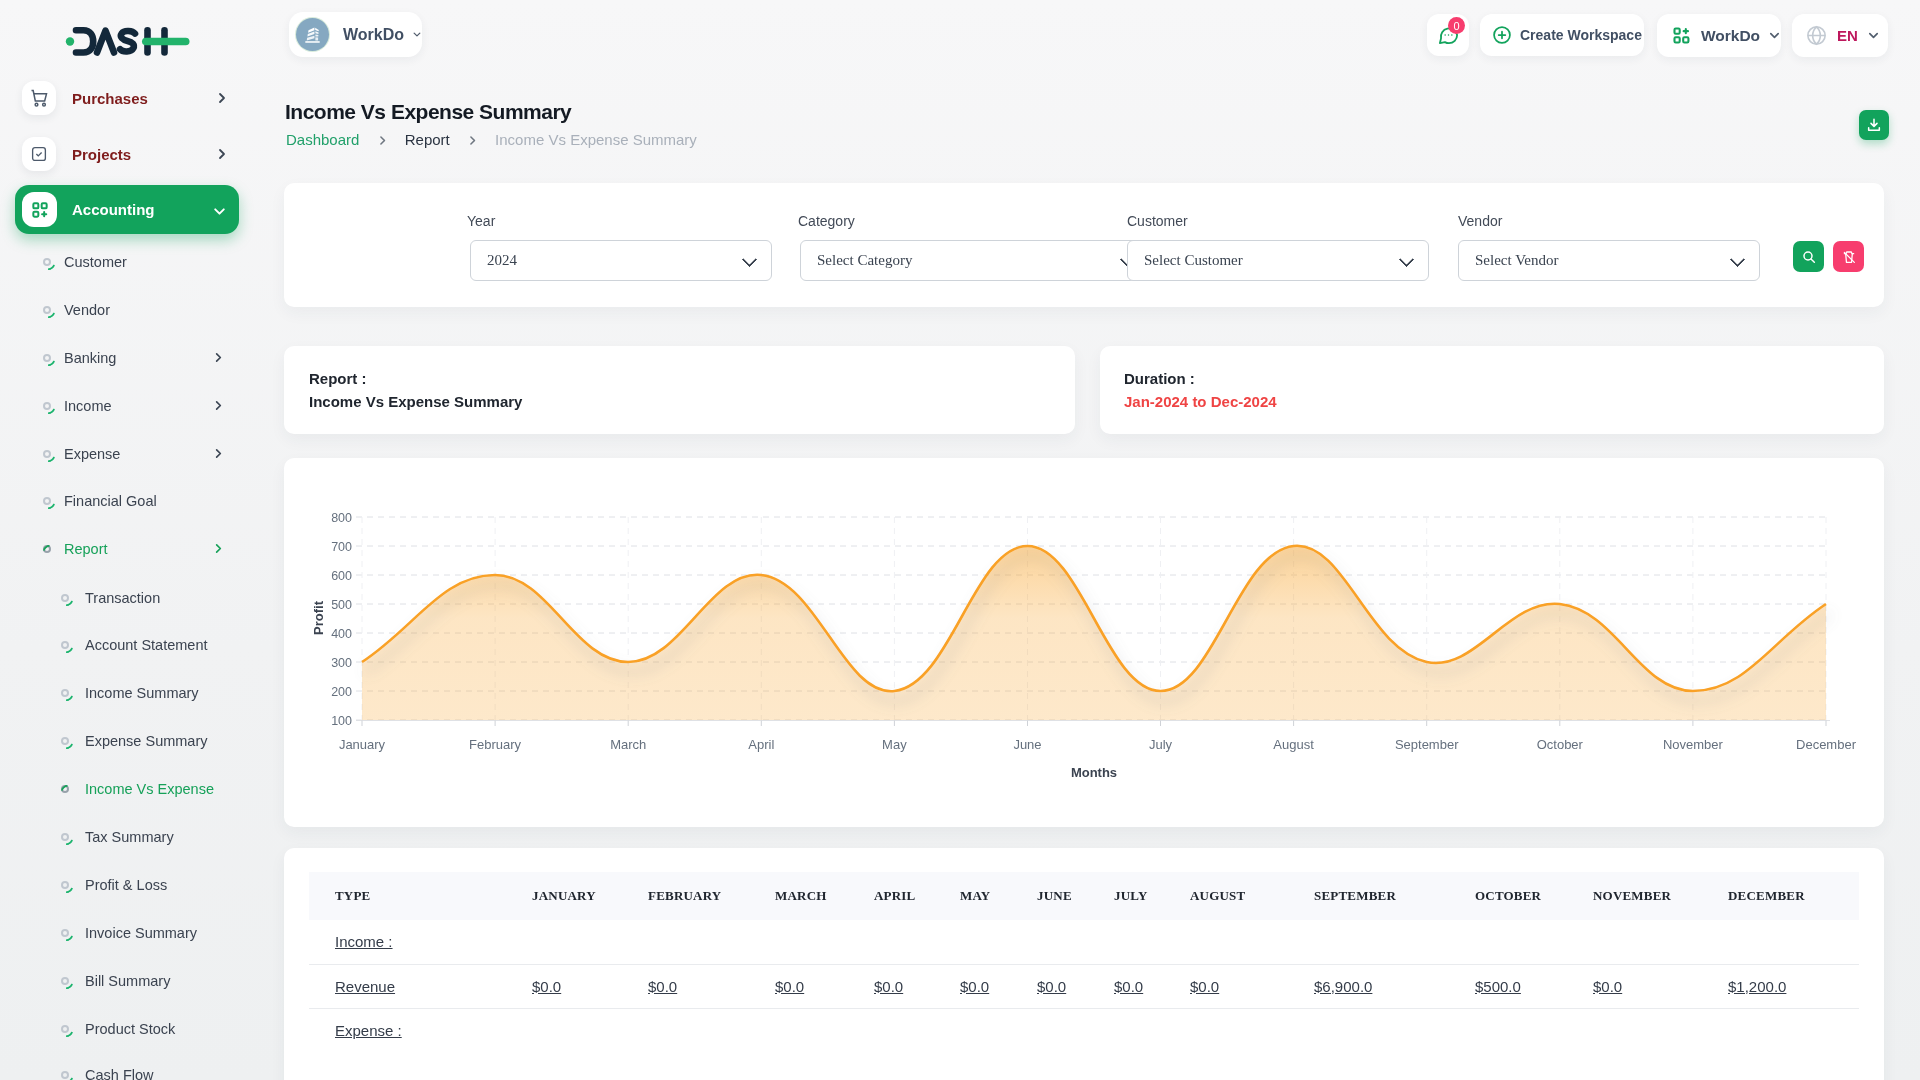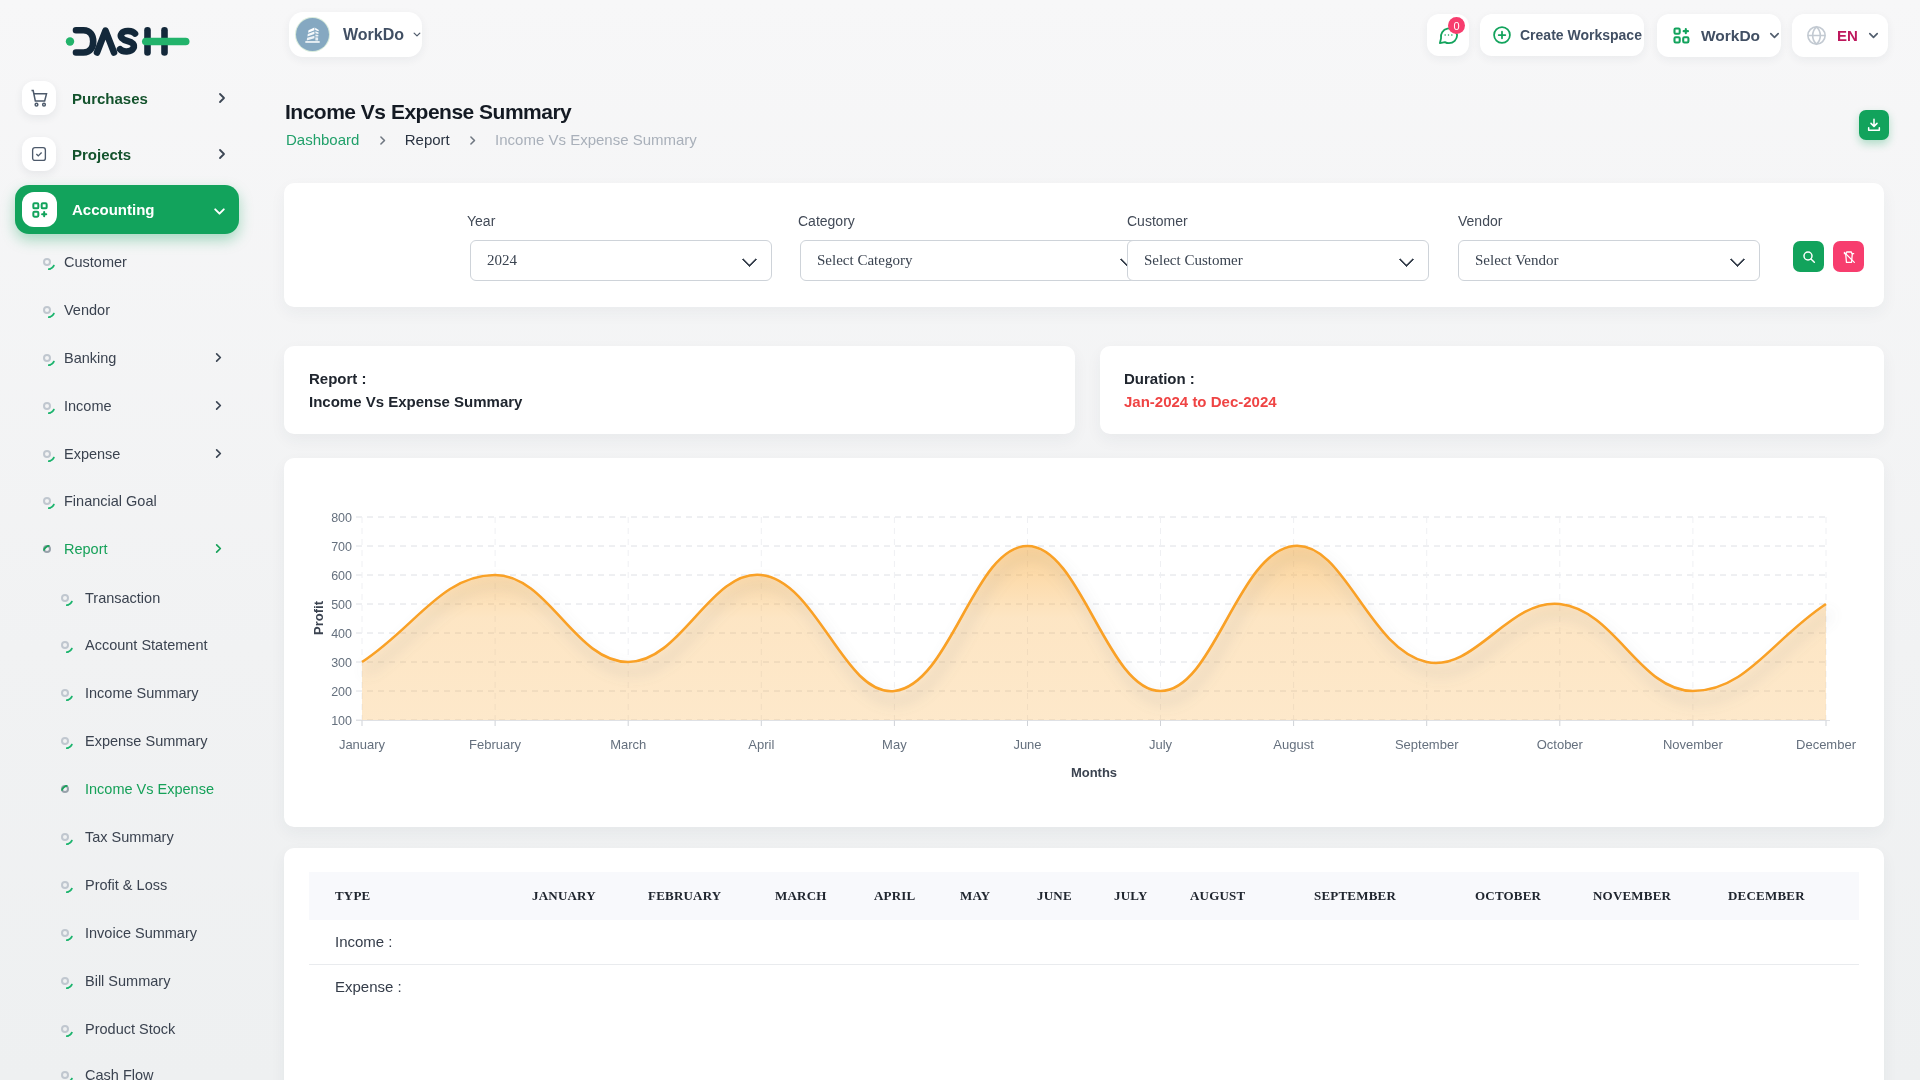--- a/index.html
+++ b/index.html
@@ -3,41 +3,41 @@
 <meta charset="utf-8">
 <style>
 * { margin:0; padding:0; box-sizing:border-box; }
 html,body { width:1920px; height:1080px; overflow:hidden; }
 body { font-family:"Liberation Sans", sans-serif; background:linear-gradient(180deg,#f7f7f8 0%,#f1f2f3 60%,#eef0f1 100%); color:#2b3442; position:relative; }
 .abs { position:absolute; }
 .card { position:absolute; background:#fff; border-radius:10px; box-shadow:0 6px 16px rgba(40,50,70,0.05); }
 .pill { position:absolute; background:#fff; border-radius:12px; box-shadow:0 3px 10px rgba(40,50,70,0.06); display:flex; align-items:center; }
 
 .iconbox { position:absolute; width:34px; height:34px; background:#fff; border-radius:12px; box-shadow:0 3px 8px rgba(40,50,70,0.08); display:flex; align-items:center; justify-content:center; }
-.mitem { position:absolute; left:72px; font-size:15px; font-weight:600; color:#14532d; }
+.mitem { position:absolute; left:72px; font-size:15px; font-weight:600; color:#7f1d1d; }
 .chev { position:absolute; }
 .bullet { position:absolute; width:8px; height:8px; border:2px solid #c0c7cf; border-radius:50%; }
 .bullet::after { content:""; position:absolute; box-sizing:content-box; left:-2.5px; top:-2.5px; width:8px; height:8px; border:2.5px solid transparent; border-bottom-color:#1db46e; border-radius:50%; transform:rotate(-35deg); }
 .bullet.g::after { display:none; }
 .bullet.g { border-color:#98a2ab; }
 .bullet.g::before { content:""; position:absolute; box-sizing:content-box; left:-2.5px; top:-2.5px; width:8px; height:8px; border:2.5px solid transparent; border-top-color:#16a159; border-radius:50%; transform:rotate(-40deg); }
 .sub1 { position:absolute; left:64px; font-size:14.5px; color:#3b4350; font-weight:400;}
 .sub2 { position:absolute; left:85px; font-size:14.5px; color:#3b4350; font-weight:400;}
 .green { color:#16a159 !important; }
 
 .btntxt { font-size:15px; color:#414f63; font-weight:600; white-space:nowrap; }
 
 .flabel { position:absolute; font-size:14px; color:#424a57; }
 .fselect { position:absolute; height:41px; background:#fff; border:1px solid #ced3d9; border-radius:6px; font-size:15px; color:#3a4350; display:flex; align-items:center; padding-left:16px;font-family:Liberation Serif, serif; }
 .fselect::after { content:""; position:absolute; right:16px; top:13px; width:9px; height:9px; border-right:2px solid #333c49; border-bottom:2px solid #333c49; transform:rotate(45deg); border-radius:1px; }
 .sqbtn { position:absolute; width:31px; height:31px; border-radius:7px; display:flex; align-items:center; justify-content:center; }
 
 table { border-collapse:collapse; table-layout:fixed; width:1550px; }
 th { background:#f8f9fc; font-size:13px; font-weight:700; color:#20262f; text-align:left; height:48px; letter-spacing:0.2px;font-family:Liberation Serif, serif; }
-td { font-size:15px; color:#343c49; text-align:left; height:44px; border-top:1px solid #e9ebee; }
+td { font-size:15px; color:#343c49; text-align:left; height:44px; border-top:1px solid #e9ebee;text-decoration:underline; }
 th.first, td.first { padding-left:26px; }
 </style>
 </head>
 <body>
 
 <div class="abs" style="left:0;top:0;width:260px;height:1080px;">
   <svg class="abs" style="left:63px;top:22px;" width="130" height="40" viewBox="0 0 130 40">
     <g stroke="#13283a" stroke-width="6.6" stroke-linecap="round" fill="none">
       <path d="M13,8.3 L20.5,8.3 C27.5,8.3 30.2,13.8 30.2,19.4 C30.2,25 27.5,30.5 20.5,30.5 L13,30.5"></path>
       <path d="M34,30.5 L42.5,8.6 L51,30.5" stroke-linejoin="round"></path>
@@ -358,17 +358,32 @@
           <th>AUGUST</th>
           <th>SEPTEMBER</th>
           <th>OCTOBER</th>
           <th>NOVEMBER</th>
           <th>DECEMBER</th>
         </tr>
     <tr>
           <td class="first" style="border-top:none;" colspan="13">Income :</td>
         </tr>
     <tr>
+          <td class="first">Revenue</td>
+          <td>$0.0</td>
+          <td>$0.0</td>
+          <td>$0.0</td>
+          <td>$0.0</td>
+          <td>$0.0</td>
+          <td>$0.0</td>
+          <td>$0.0</td>
+          <td>$0.0</td>
+          <td>$6,900.0</td>
+          <td>$500.0</td>
+          <td>$0.0</td>
+          <td>$1,200.0</td>
+        </tr>
+    <tr>
           <td class="first" colspan="13">Expense :</td>
         </tr>
   </tbody>
     </table>
 </div>
 
 </body></html>

